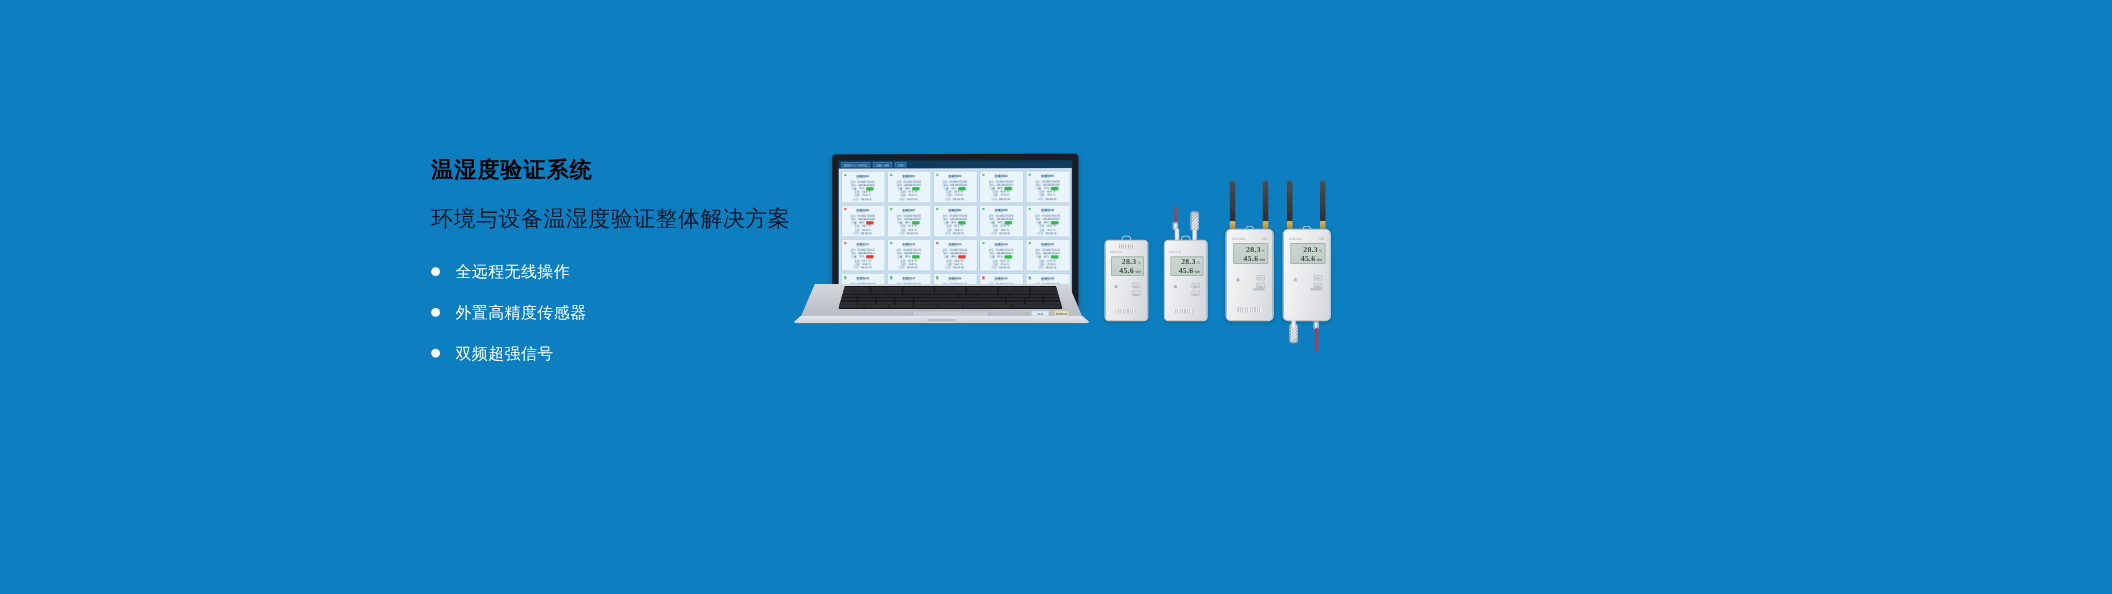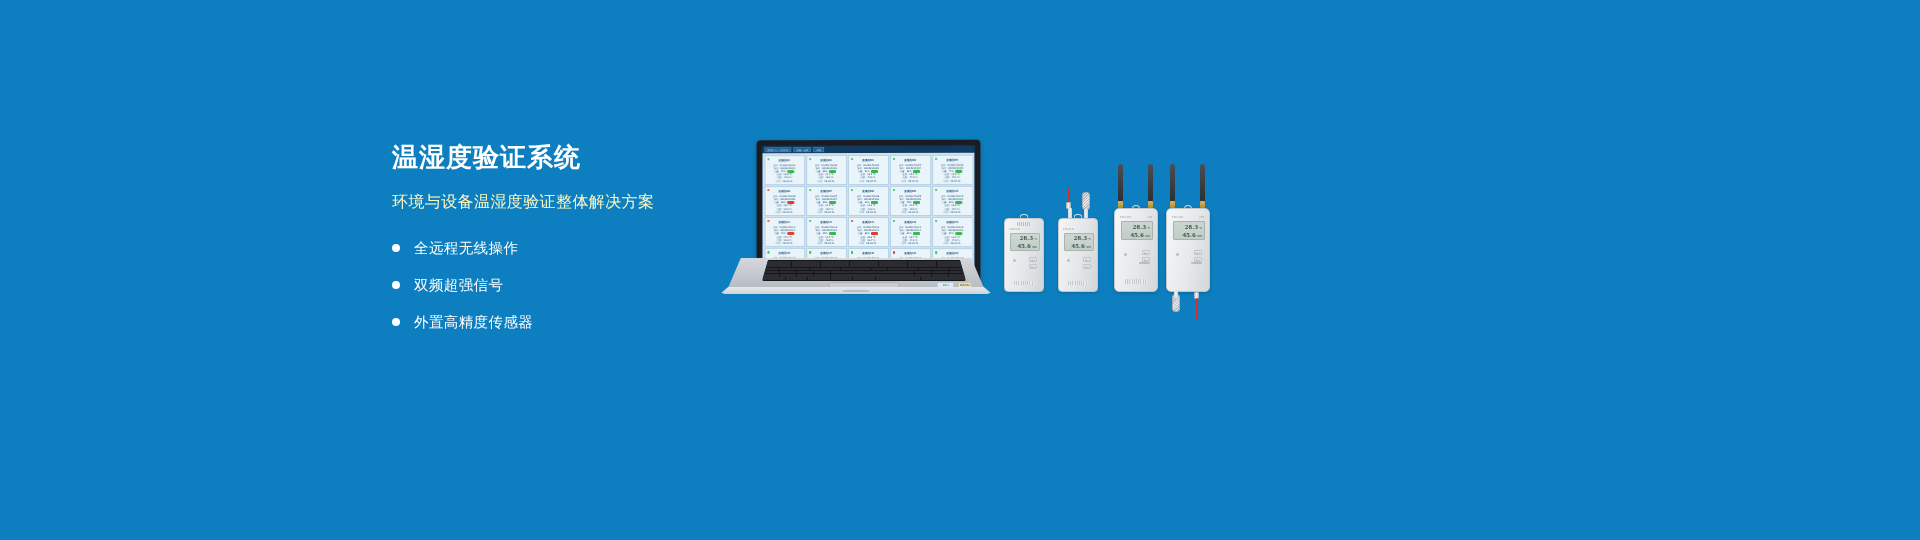--- a/index.html
+++ b/index.html
@@ -8,26 +8,26 @@
   body {
     font-family:"DejaVu Sans","Liberation Sans",sans-serif;
     background:#0d7fc0;
     position:relative;
   }
   .banner { position:absolute; inset:0; background:#0d7fc0; }
 
   
   .copy { position:absolute; left:392px; top:142px; width:330px; color:#fff; }
   .copy-title {
-    font-size:26px; font-weight:bold; letter-spacing:1px;
-    line-height:1.2; color:#ffffff; white-space:nowrap;
+    font-size:20px; font-weight:bold; letter-spacing:1px;
+    line-height:1.2; color:#000000; white-space:nowrap;
   }
   .copy-sub {
-    margin-top:19px; font-size:16px; font-weight:normal;
-    color:#fef9c3; letter-spacing:.4px; white-space:nowrap;
+    margin-top:19px; font-size:20px; font-weight:normal;
+    color:#0f172a; letter-spacing:.4px; white-space:nowrap;
   }
   .bullets { margin-top:22px; }
   .bullet { display:flex; align-items:center; height:26px; margin-bottom:11px; }
   .bullet-dot {
     width:8px; height:8px; border-radius:50%; background:#ffffff;
     flex:0 0 8px; margin-right:14px;
   }
   .bullet-text { font-size:14.5px; color:#ffffff; letter-spacing:.4px; white-space:nowrap; }
 
   
@@ -257,25 +257,25 @@
   <div class="copy">
     <div class="copy-title">温湿度验证系统</div>
     <div class="copy-sub">环境与设备温湿度验证整体解决方案</div>
     <div class="bullets">
       <div class="bullet">
         <span class="bullet-dot"></span>
         <span class="bullet-text">全远程无线操作</span>
       </div>
       <div class="bullet">
         <span class="bullet-dot"></span>
-        <span class="bullet-text">双频超强信号</span>
+        <span class="bullet-text">外置高精度传感器</span>
       </div>
       <div class="bullet">
         <span class="bullet-dot"></span>
-        <span class="bullet-text">外置高精度传感器</span>
+        <span class="bullet-text">双频超强信号</span>
       </div>
     </div>
   </div>
 
   <div class="laptop">
 
     <div class="lid">
       <div class="screen">
 
         <div class="scr-toolbar">

